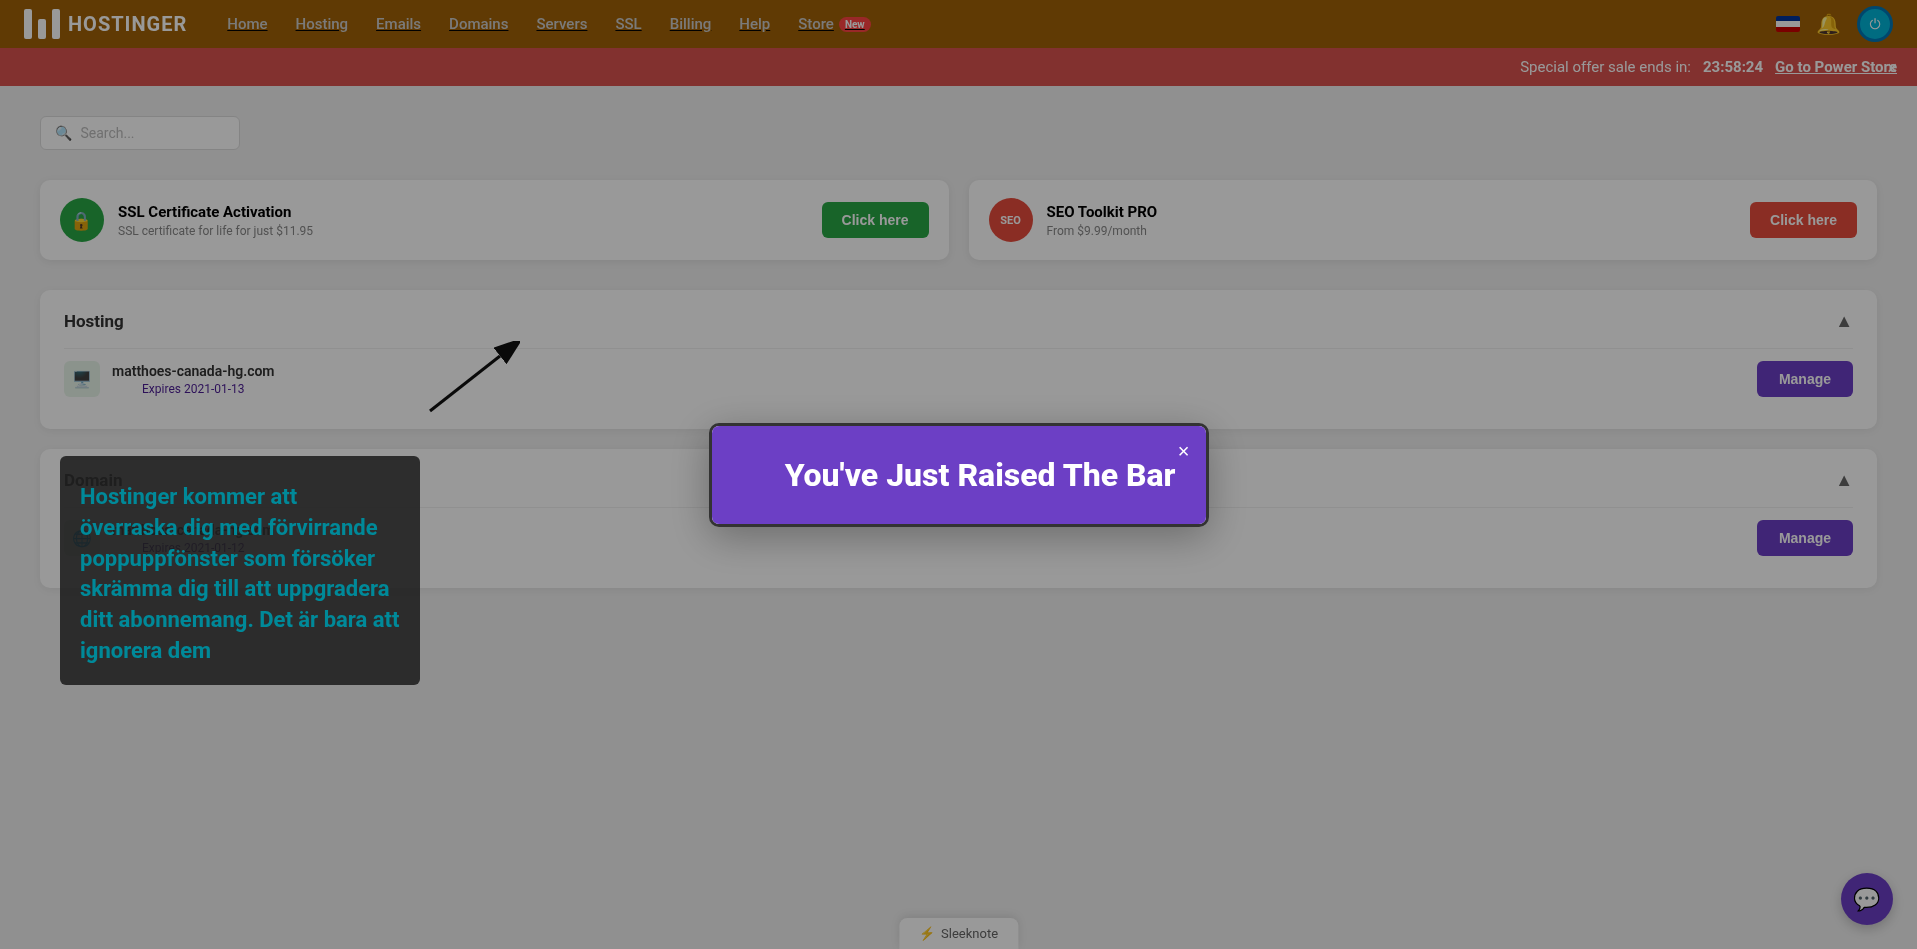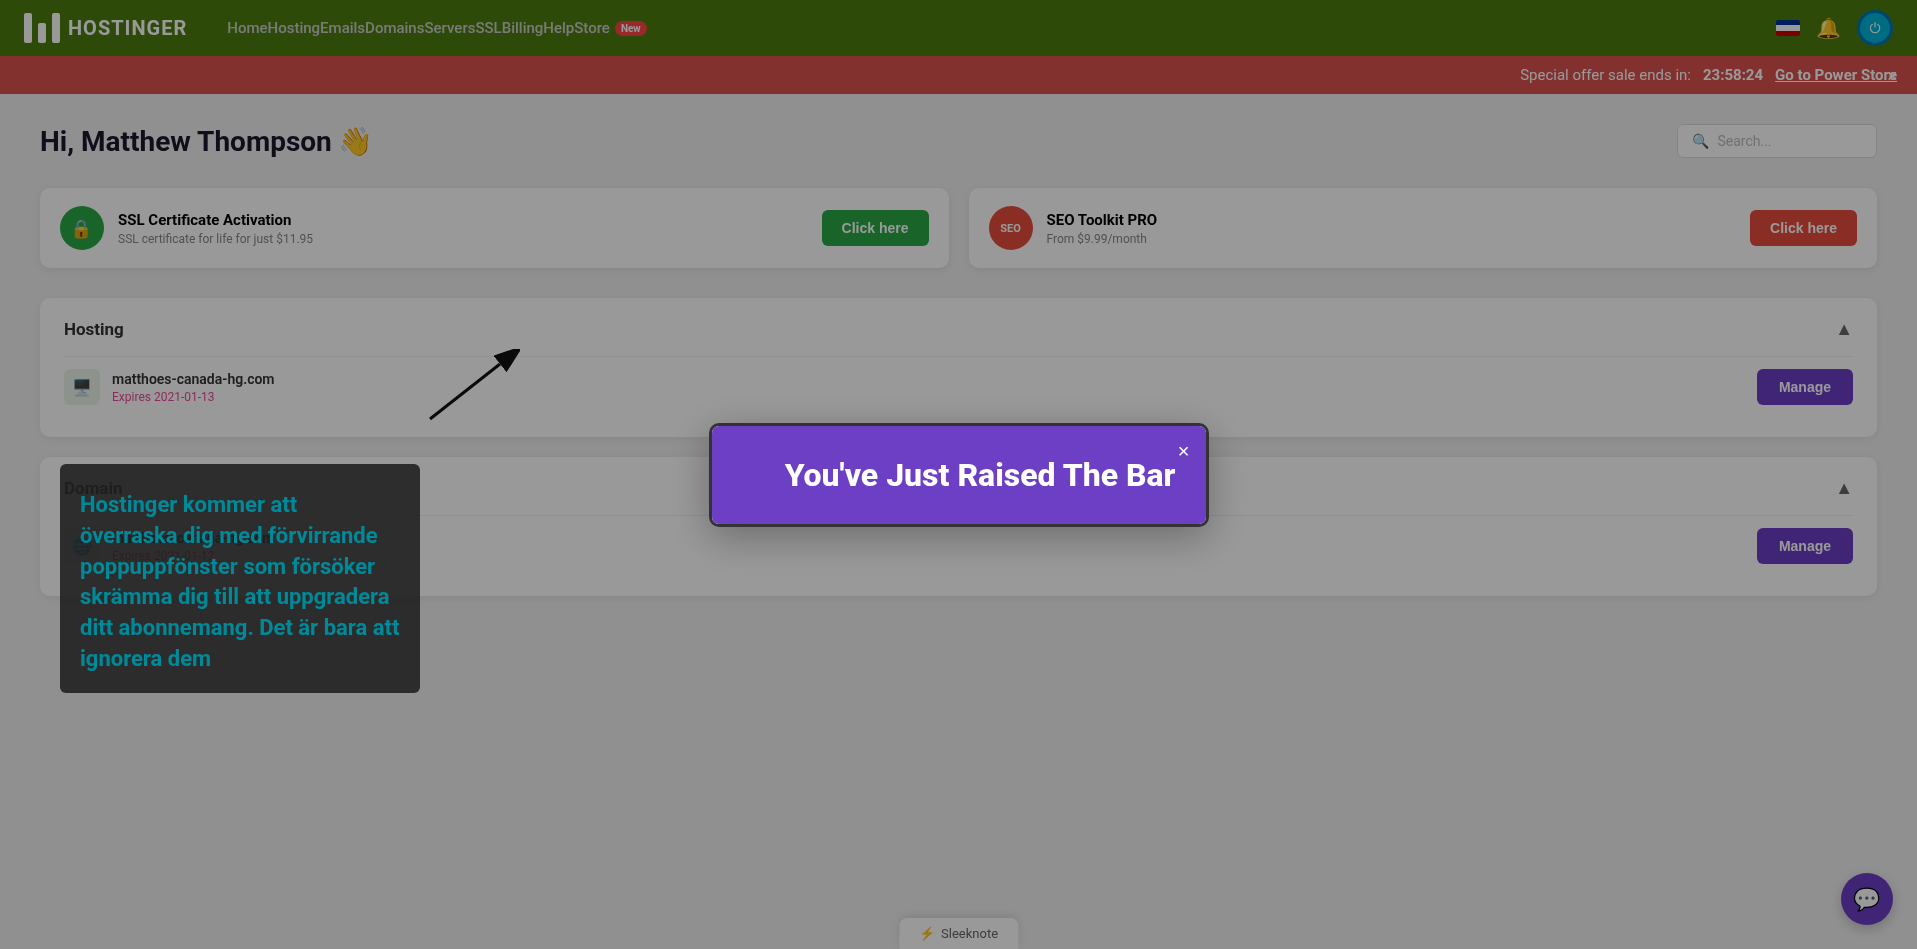--- a/index.html
+++ b/index.html
@@ -1,44 +1,46 @@
 <!DOCTYPE html>
 <html><head>
   <meta charset="utf-8">
   <style>
     * { box-sizing: border-box; margin: 0; padding: 0; }
     body { font-family: -apple-system, BlinkMacSystemFont, 'Segoe UI', Roboto, sans-serif; background: #f0f0f0; min-height: 949px; overflow-x: hidden; }
 
     
     .navbar {
-      background: #4d7c0f;
+      background: #a16207;
       display: flex;
       align-items: center;
       padding: 0 24px;
-      height: 56px;
+      height: 48px;
       position: relative;
       z-index: 100;
     }
     .navbar-logo {
       display: flex;
       align-items: center;
       gap: 8px;
       color: white;
       font-size: 20px;
       font-weight: 700;
       letter-spacing: 1px;
       margin-right: 40px;
     }
     .logo-icon {
       width: 36px;
       height: 30px;
     }
     .navbar-links {
       display: flex;
+      gap: 28px;
       flex: 1;
+      text-decoration: underline;
     }
     .navbar-links a {
       color: #ccc;
       text-decoration: none;
       font-size: 15px;
       font-weight: 500;
       cursor: pointer;
     }
     .nav-store-badge {
       display: flex;
@@ -267,22 +269,23 @@
       justify-content: center;
       font-size: 16px;
     }
     .hosting-domain {
       font-size: 14px;
       font-weight: 600;
       color: #333;
     }
     .hosting-expires {
       font-size: 12px;
-      color: #ec4899;
+      color: #4c1d95;
       margin-top: 3px;
+      text-align: center;
     }
     .btn-manage {
       background: #6c3fc5;
       color: white;
       border: none;
       border-radius: 6px;
       padding: 10px 22px;
       font-size: 14px;
       font-weight: 600;
       cursor: pointer;
@@ -451,21 +454,20 @@
 
 <div class="promo-banner">
   <span>Special offer sale ends in:</span>
   <span class="timer">23:58:24</span>
   <span class="store-link">Go to Power Store</span>
   <span class="promo-close">×</span>
 </div>
 
 <div class="main-content">
   <div class="page-header">
-    <h1 class="page-title">Hi, Matthew Thompson 👋</h1>
     <div class="search-box">
       <span>🔍</span>
       <span style="color:#bbb;">Search...</span>
     </div>
   </div>
 
   <div class="promo-cards">
     <div class="promo-card">
       <div class="promo-card-left">
         <div class="ssl-icon">🔒</div>

